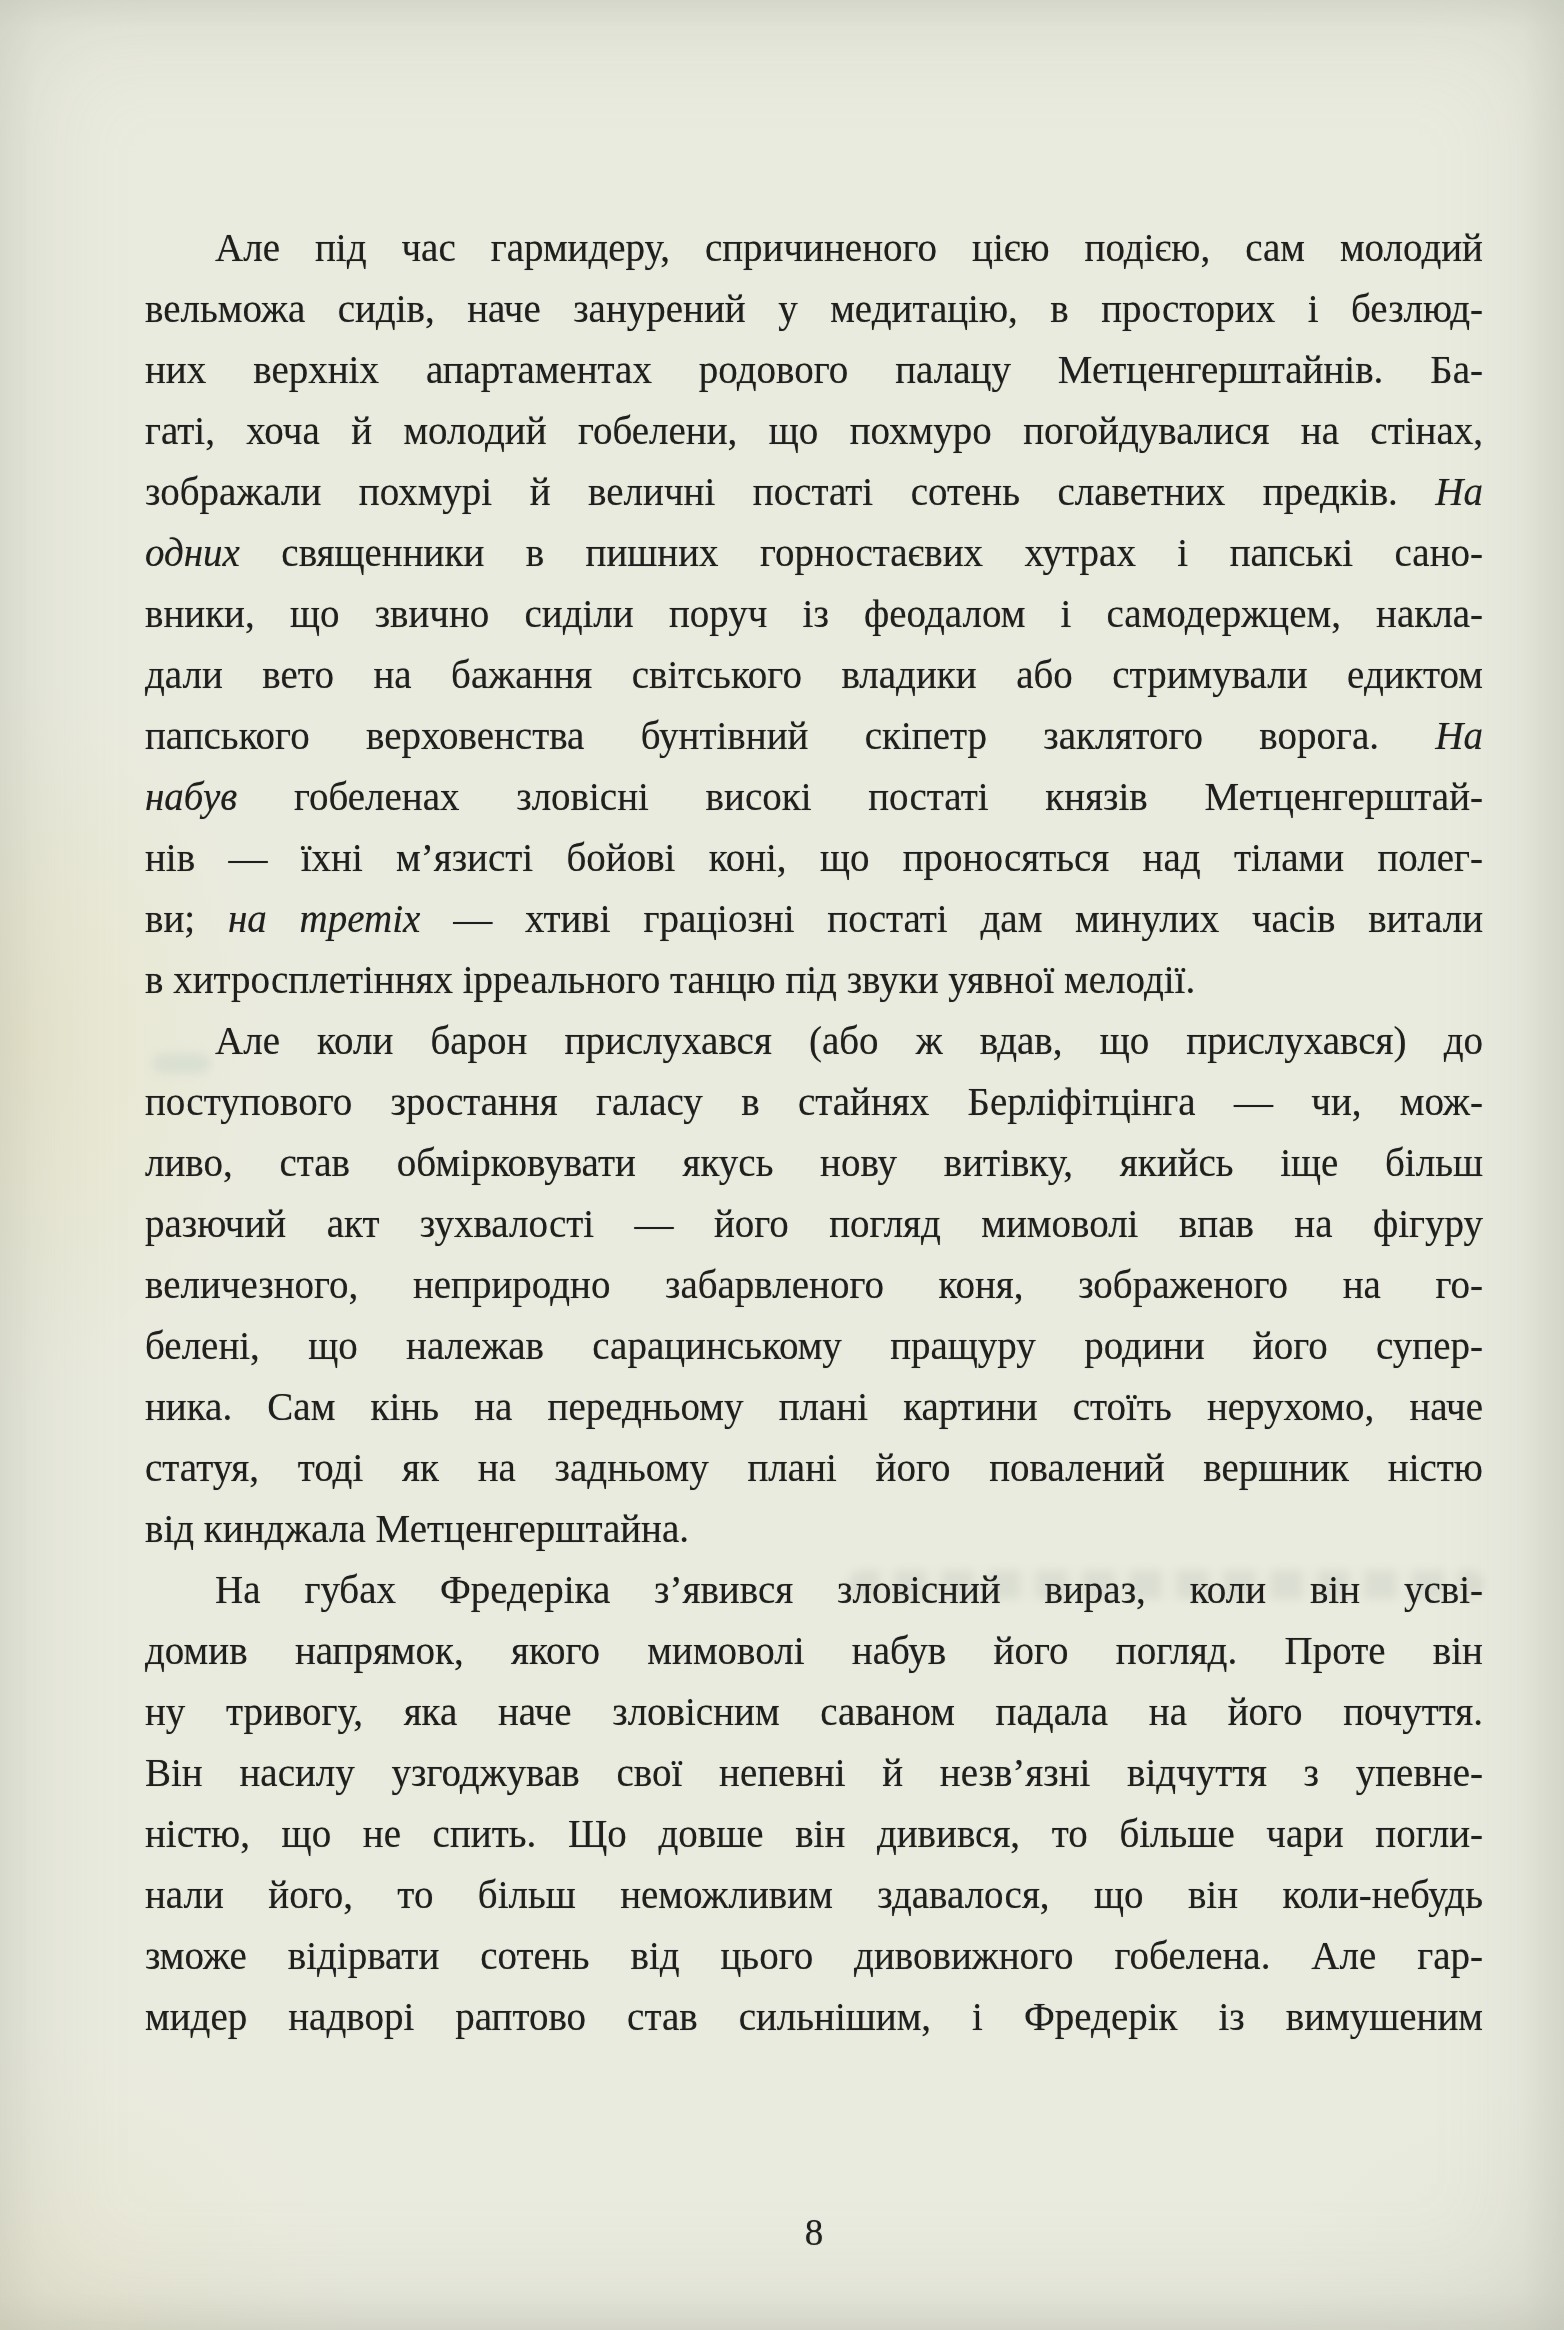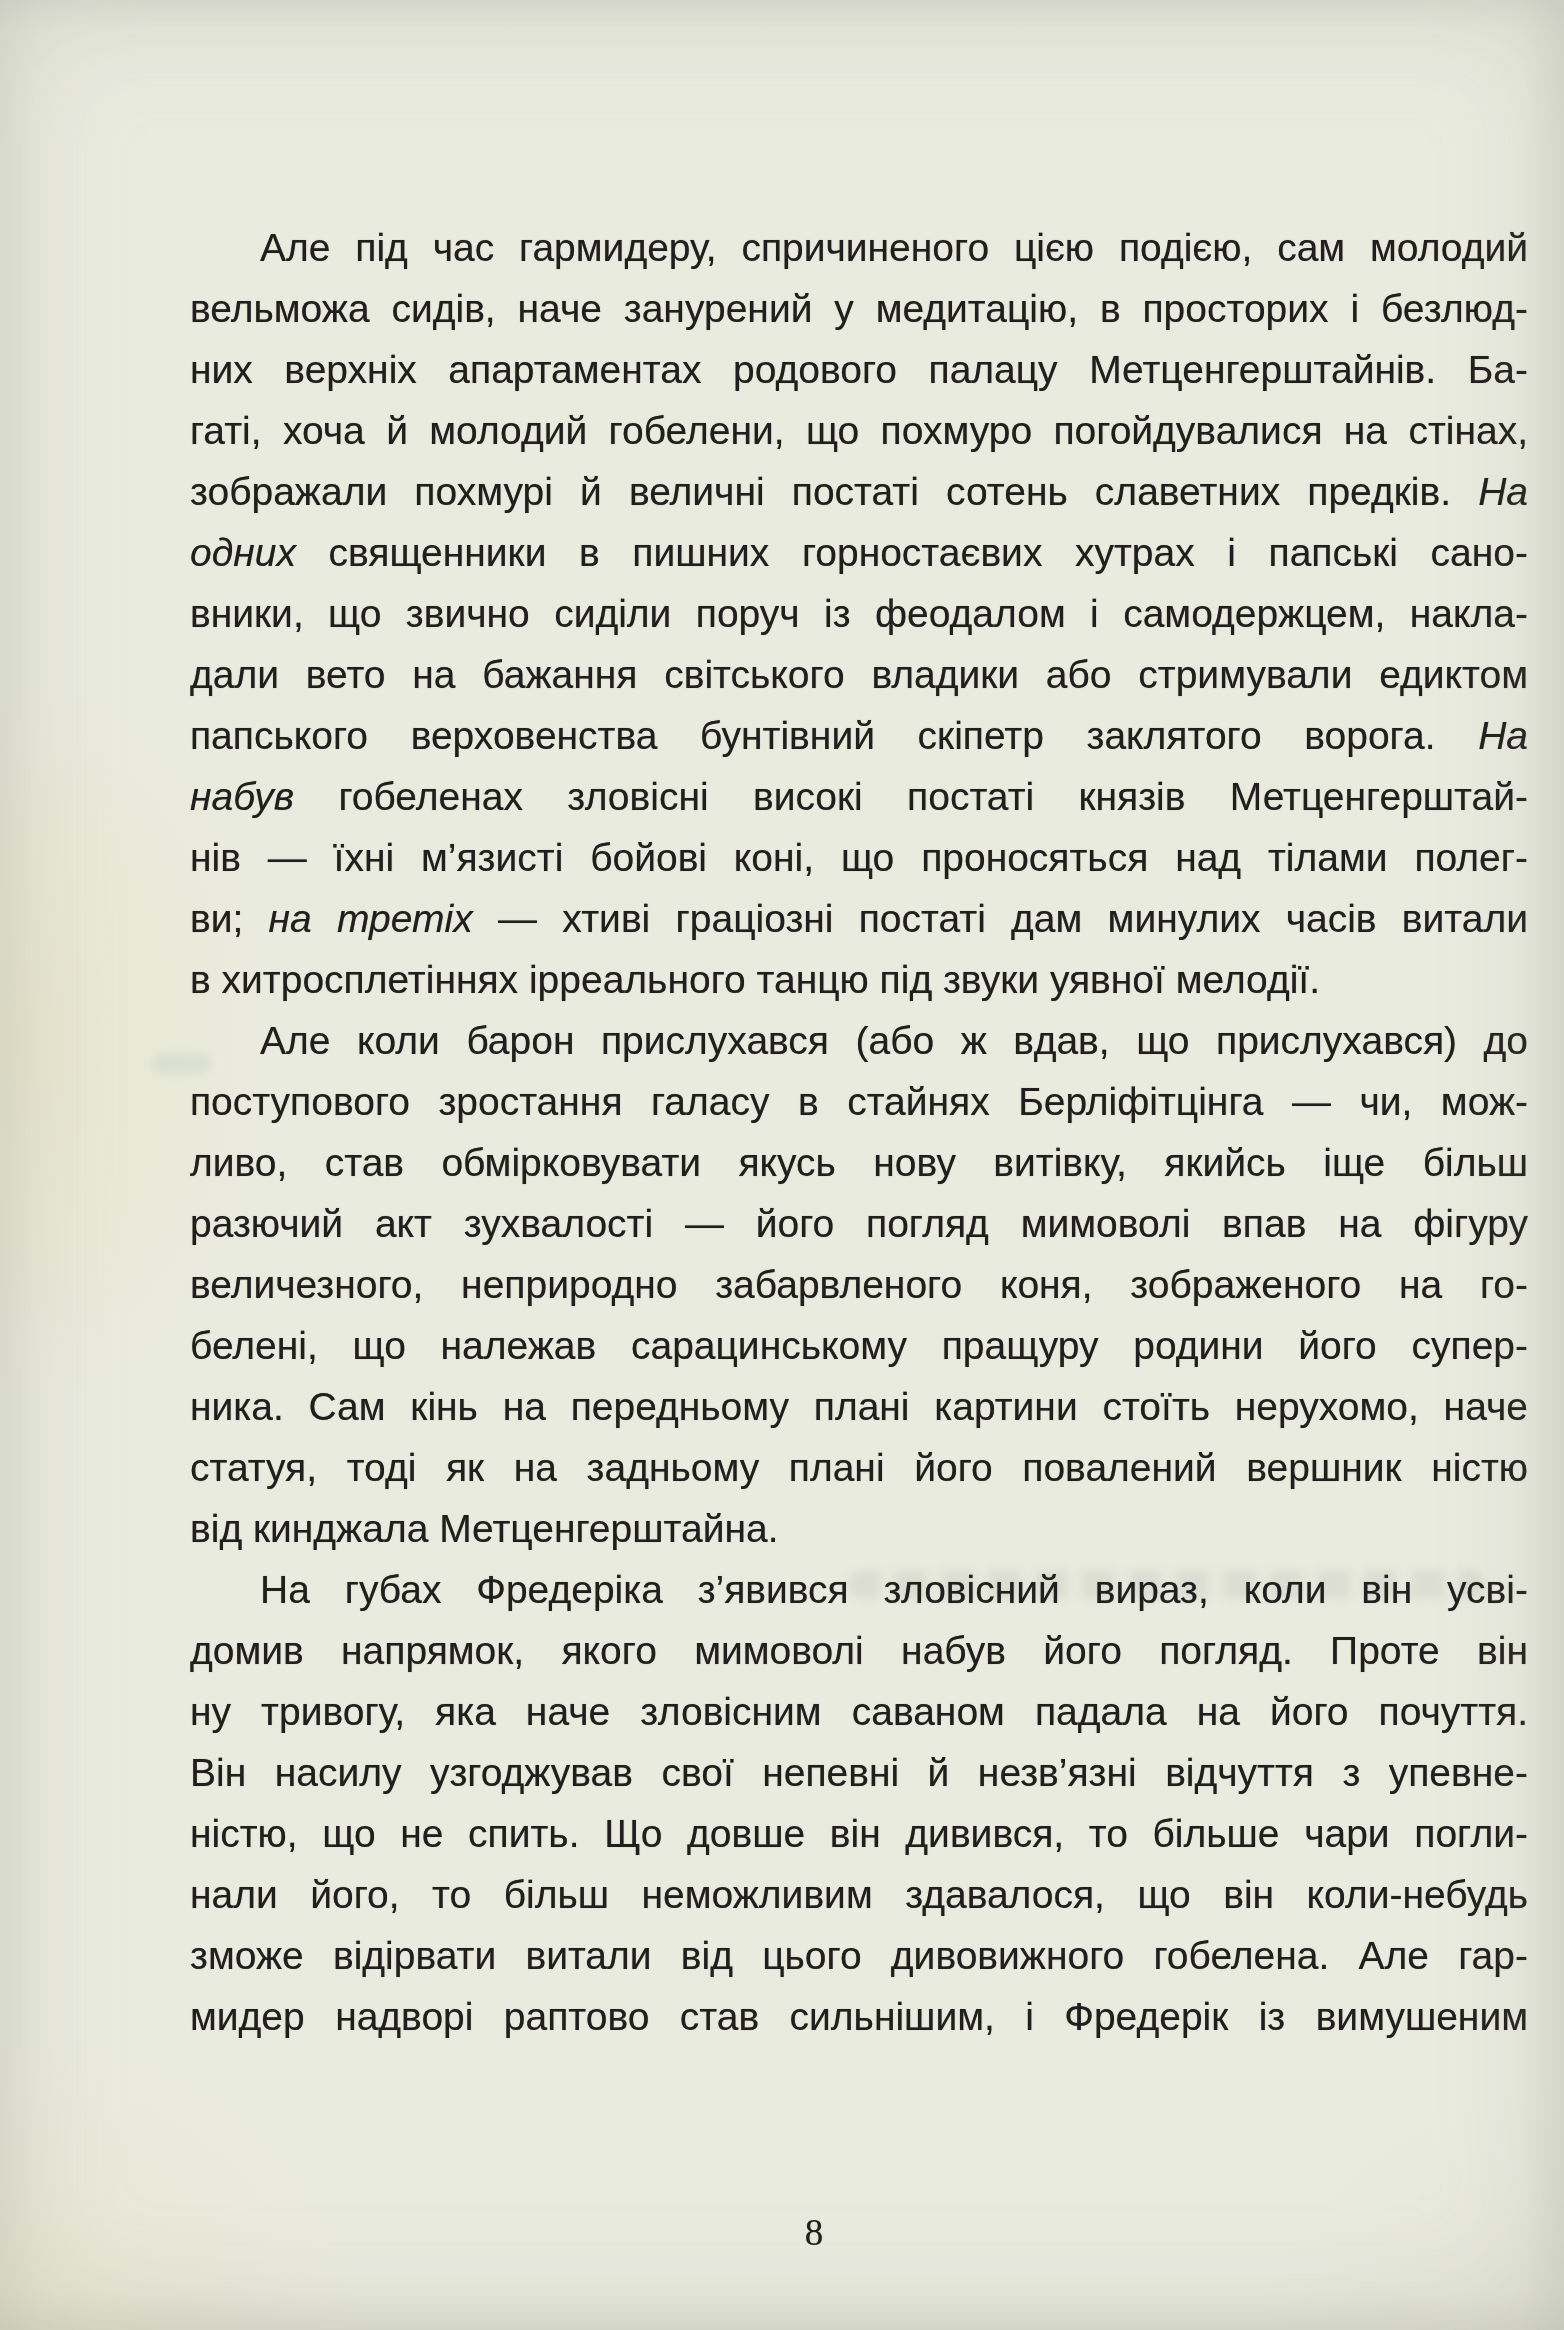--- a/index.html
+++ b/index.html
@@ -17,25 +17,24 @@
       linear-gradient(0deg,   rgba(208,209,194,0.40) 0px, rgba(208,209,194,0) 37px),
       linear-gradient(270deg, rgba(205,208,196,0.38) 0px, rgba(205,208,196,0) 42px),
       linear-gradient(90deg,  rgba(215,217,205,0.30) 0px, rgba(215,217,205,0) 36px);
   }
   .vignette{
     position:absolute;inset:0;pointer-events:none;
     box-shadow:inset 0 0 122px rgba(150,152,139,0.32);
   }
   #text-block{
     position:absolute;left:145px;top:217px;width:1338px;
-    font-family:Liberation Sans, sans-serif;
+    font-family:Liberation Serif, serif;
     font-size:39px;line-height:61px;
     color:var(--ink,#201f1d);
     text-shadow:0 0 0.8px rgba(32,31,29,0.55);
-    margin-left:45px;
   }
   .line{
     height:61px;
     text-align:justify;
     text-align-last:justify;
     -moz-text-align-last:justify;
     white-space:normal;
   }
   .line.end{text-align-last:left;-moz-text-align-last:left;}
   .line.indent{text-indent:70px;}
@@ -94,20 +93,20 @@
         <div class="line"><span>статуя, тоді як на задньому плані його повалений вершник ністю</span></div>
         <div class="line end"><span>від кинджала Метценгерштайна.</span></div>
       </div>
       <div>
         <div class="line indent"><span>На губах Фредеріка з’явився зловісний вираз, коли він усві-</span></div>
         <div class="line"><span>домив напрямок, якого мимоволі набув його погляд. Проте він</span></div>
         <div class="line"><span>ну тривогу, яка наче зловісним саваном падала на його почуття.</span></div>
         <div class="line"><span>Він насилу узгоджував свої непевні й незв’язні відчуття з упевне-</span></div>
         <div class="line"><span>ністю, що не спить. Що довше він дивився, то більше чари погли-</span></div>
         <div class="line"><span>нали його, то більш неможливим здавалося, що він коли-небудь</span></div>
-        <div class="line"><span>зможе відірвати витали від цього дивовижного гобелена. Але гар-</span></div>
+        <div class="line"><span>зможе відірвати сотень від цього дивовижного гобелена. Але гар-</span></div>
         <div class="line"><span>мидер надворі раптово став сильнішим, і Фредерік із вимушеним</span></div>
       </div>
     </main>
   <div class="page-number">8</div>
   <div class="vignette"></div>
 </div>
 
 
 </body></html>

